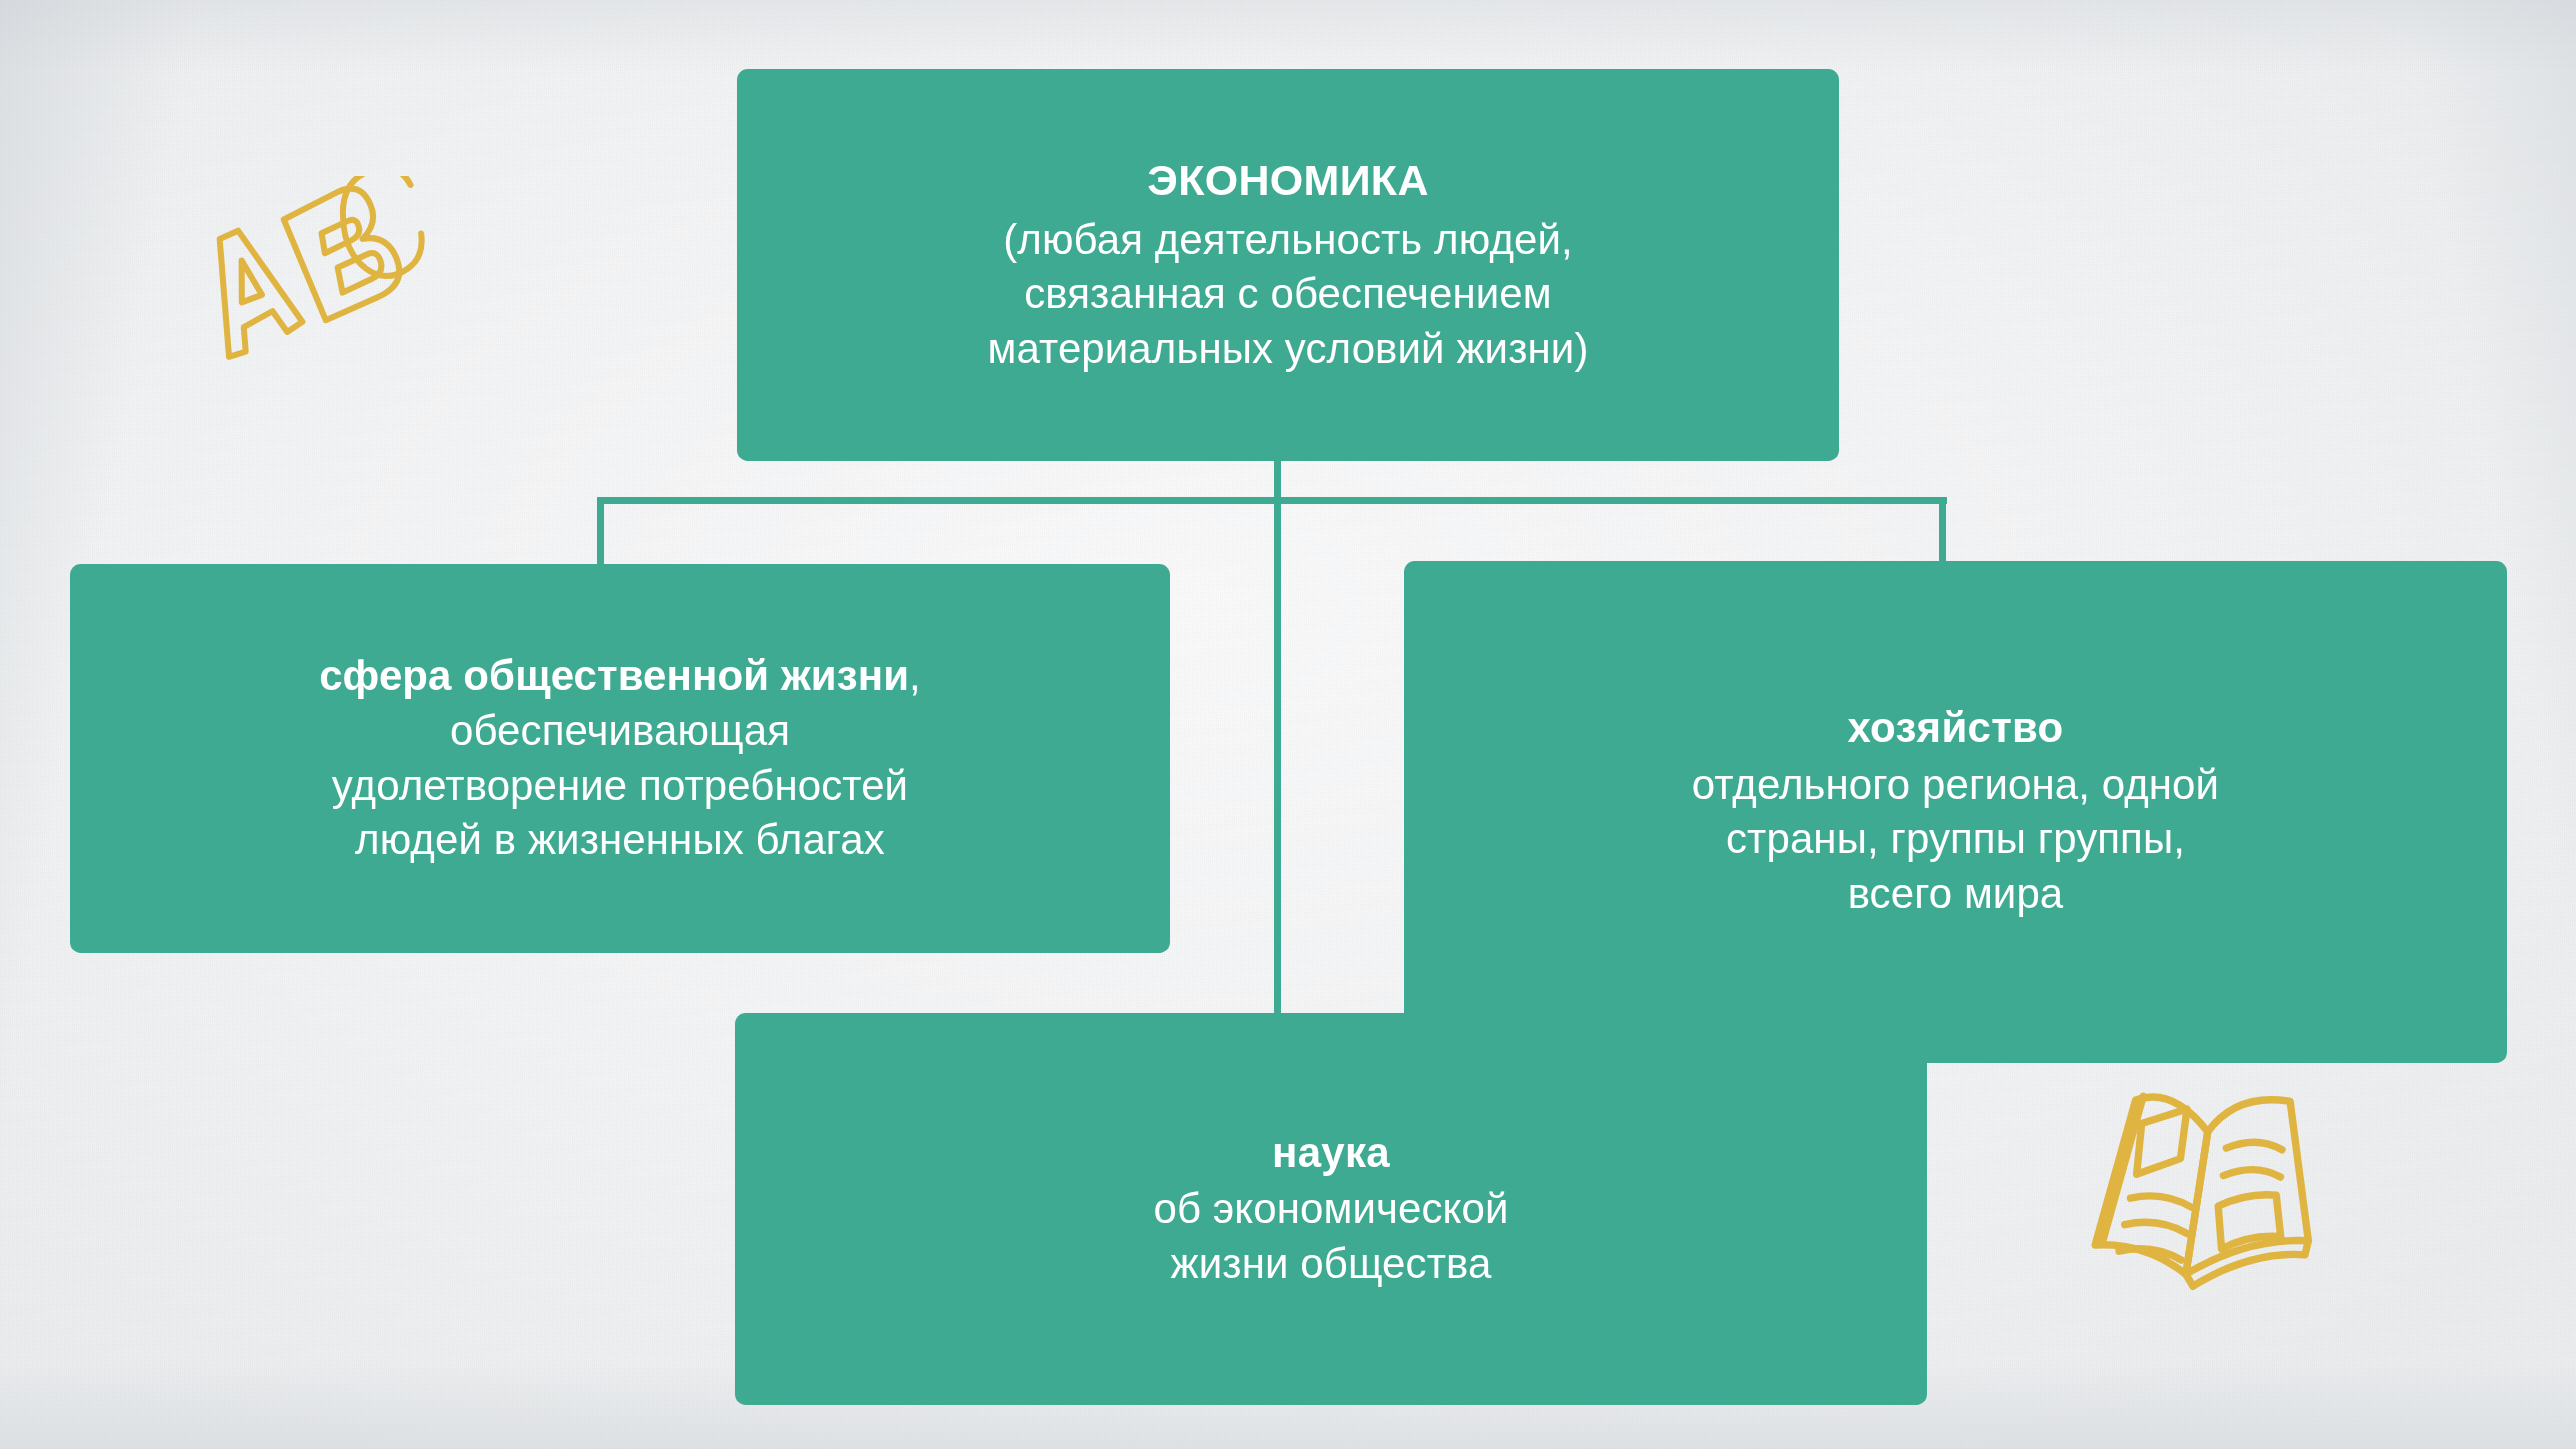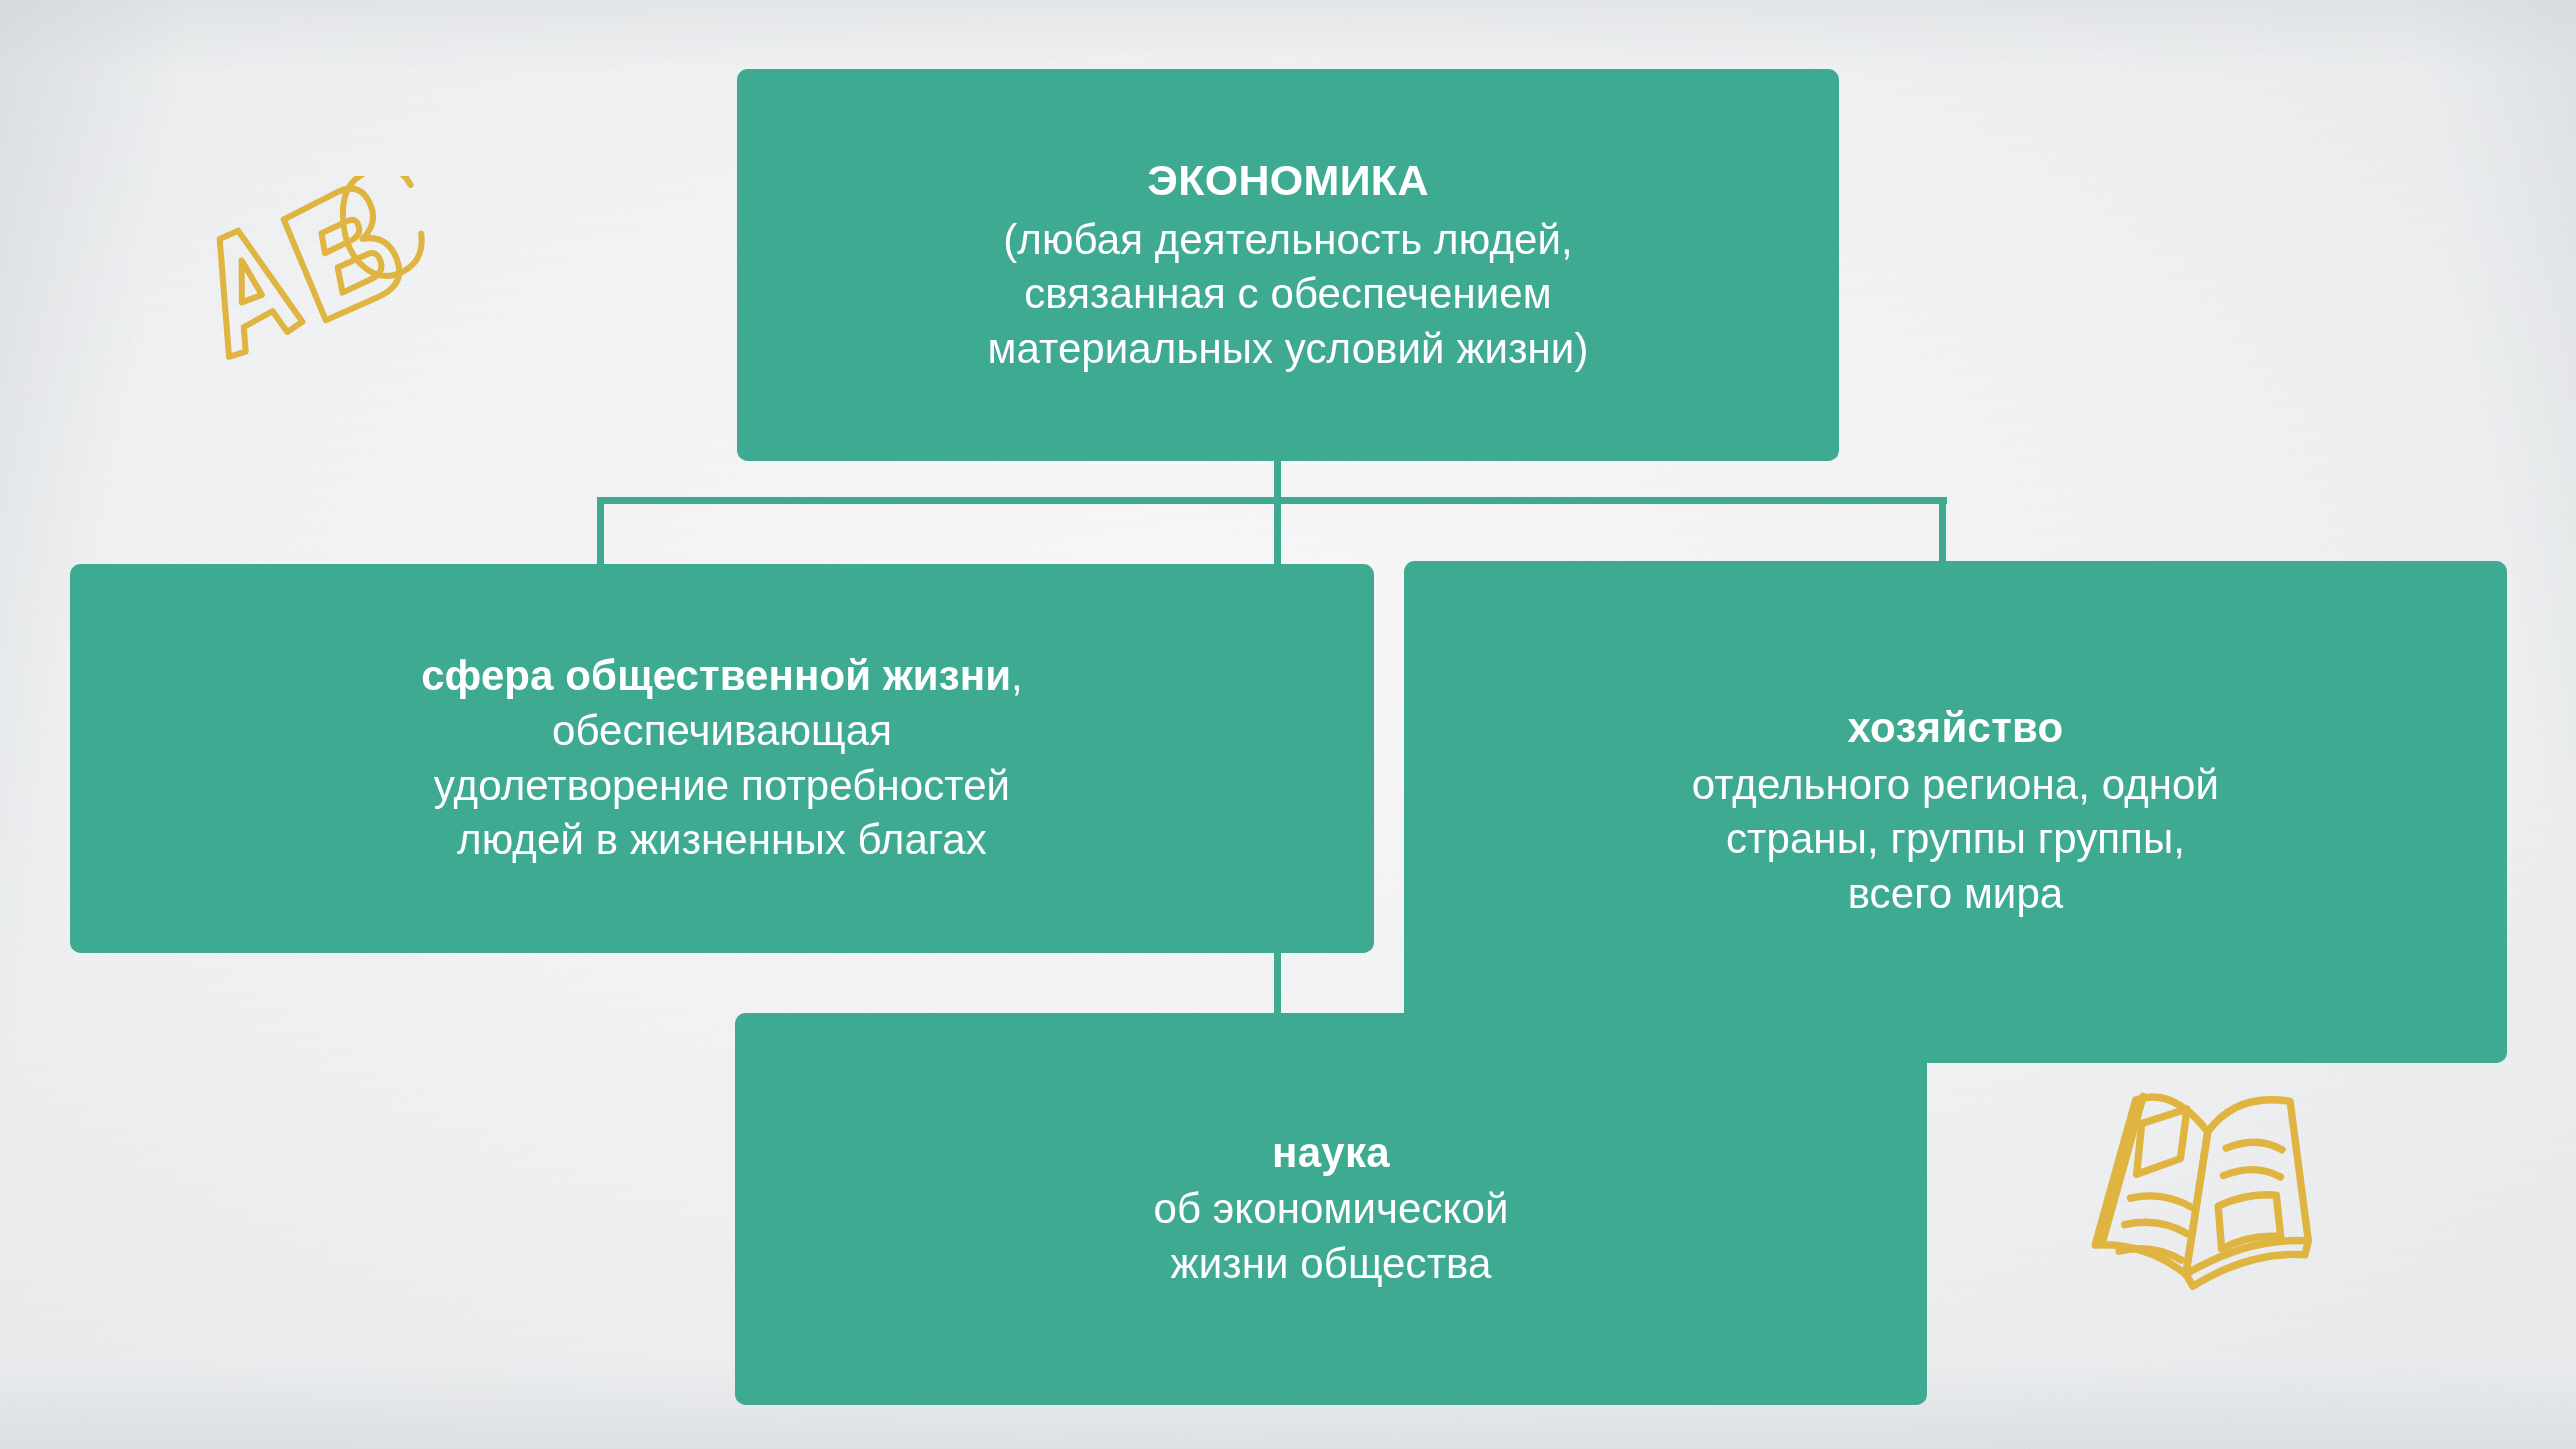--- a/index.html
+++ b/index.html
@@ -68,21 +68,21 @@
   .node .inline-title{
     font-weight:bold;
   }
 
   
   #node-root{left:737px;top:69px;width:1102px;height:392px;}
   #node-root .title{font-size:43px;text-transform:uppercase;margin-bottom:6.7px;}
   #node-root .body{font-size:42px;}
 
   
-  #node-sphere{left:70px;top:564px;width:1304px;height:389px;}
+  #node-sphere{left:70px;top:564px;width:1100px;height:389px;}
   #node-sphere .body{font-size:42px;}
   #node-sphere .inline-title{font-size:42px;}
 
   
   #node-economy{left:1404px;top:561px;width:1103px;height:502px;}
   #node-economy .title{font-size:42px;margin-bottom:4px;}
   #node-economy .body{font-size:42px;}
 
   
   #node-science{left:735px;top:1013px;width:1192px;height:392px;}

